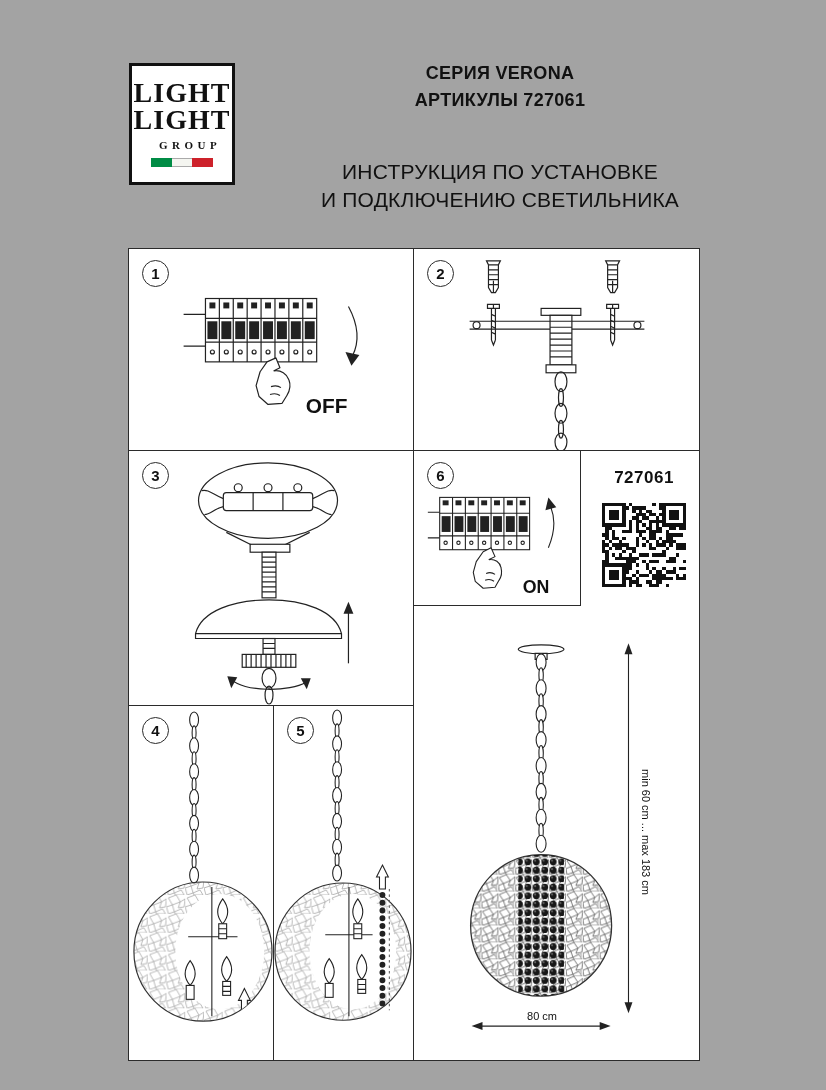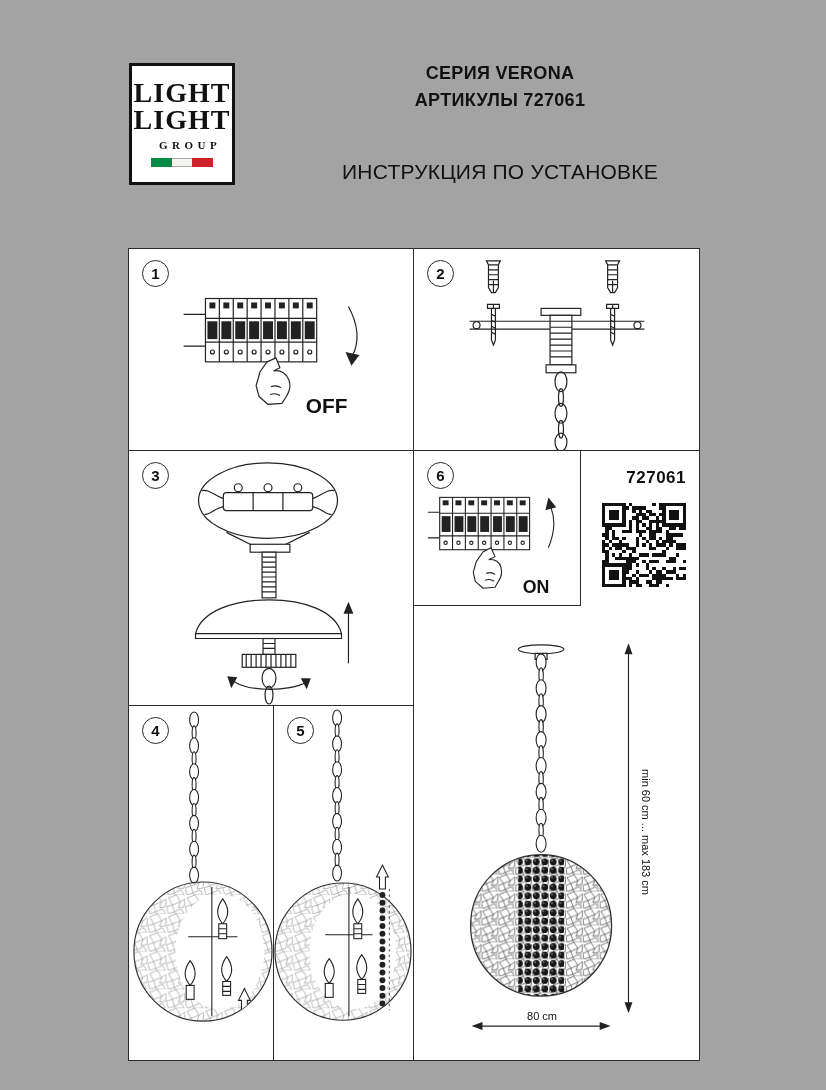--- a/index.html
+++ b/index.html
@@ -28,21 +28,21 @@
   #p6{left:413px;top:450px;width:168px;height:156px;z-index:2}
   #pright{left:413px;top:450px;width:287px;height:611px}
   #p4{left:128px;top:705px;width:146px;height:356px}
   #p5{left:273px;top:705px;width:141px;height:356px}
 
   .stepnum{position:absolute;left:13px;top:11px;width:27px;height:27px;border:1.5px solid #2b2b2b;border-radius:50%;
            display:flex;align-items:center;justify-content:center;font-size:15px;font-weight:bold;background:#fff;z-index:3}
   svg.illu{position:absolute;left:0;top:0;width:100%;height:100%}
 
   
-  .art-num{position:absolute;left:188px;top:17px;width:84px;text-align:right;font-size:17px;font-weight:bold;letter-spacing:.5px}
+  .art-num{position:absolute;left:188px;top:17px;width:84px;text-align:center;font-size:17px;font-weight:bold;letter-spacing:.5px}
   #qr-code{position:absolute;left:188px;top:52px;width:84px;height:84px;fill:#111;shape-rendering:crispEdges}
   .dim-v{position:absolute;left:238px;top:288px;width:186px;font-size:11px;text-align:center;white-space:nowrap;
          transform:rotate(90deg);transform-origin:0 0;color:#111}
   .dim-h{position:absolute;left:88px;top:559px;width:80px;text-align:center;font-size:11px;color:#111}
 </style>
 </head>
 <body>
 
 <div class="page">
 
@@ -55,20 +55,21 @@
       <span class="fw"></span>
       <span class="fr"></span>
     </div>
   </div>
 
   <div class="hdr">
     <div class="hdr-series">СЕРИЯ VERONA</div>
     <div class="hdr-art">АРТИКУЛЫ 727061</div>
     <div class="hdr-title">
       <div>ИНСТРУКЦИЯ ПО УСТАНОВКЕ</div>
+      <div>И ПОДКЛЮЧЕНИЮ СВЕТИЛЬНИКА</div>
     </div>
   </div>
 
   <div class="panel" id="p1">
     <div class="stepnum">1</div>
     <svg class="illu" viewBox="0 0 286 203" preserveAspectRatio="none">
       <g fill="none" stroke="#222" stroke-width="1.2">
         <path d="M55,66 H77 M55,98 H77"></path>
         <g>
           <rect x="77" y="50" width="112" height="64" fill="#fff"></rect>

